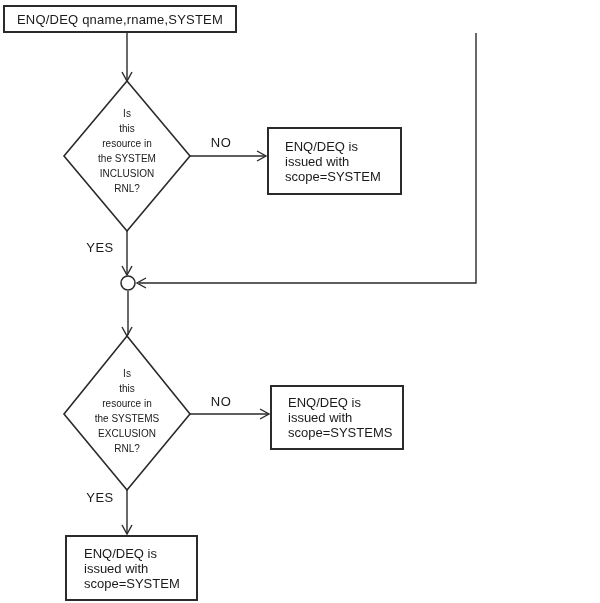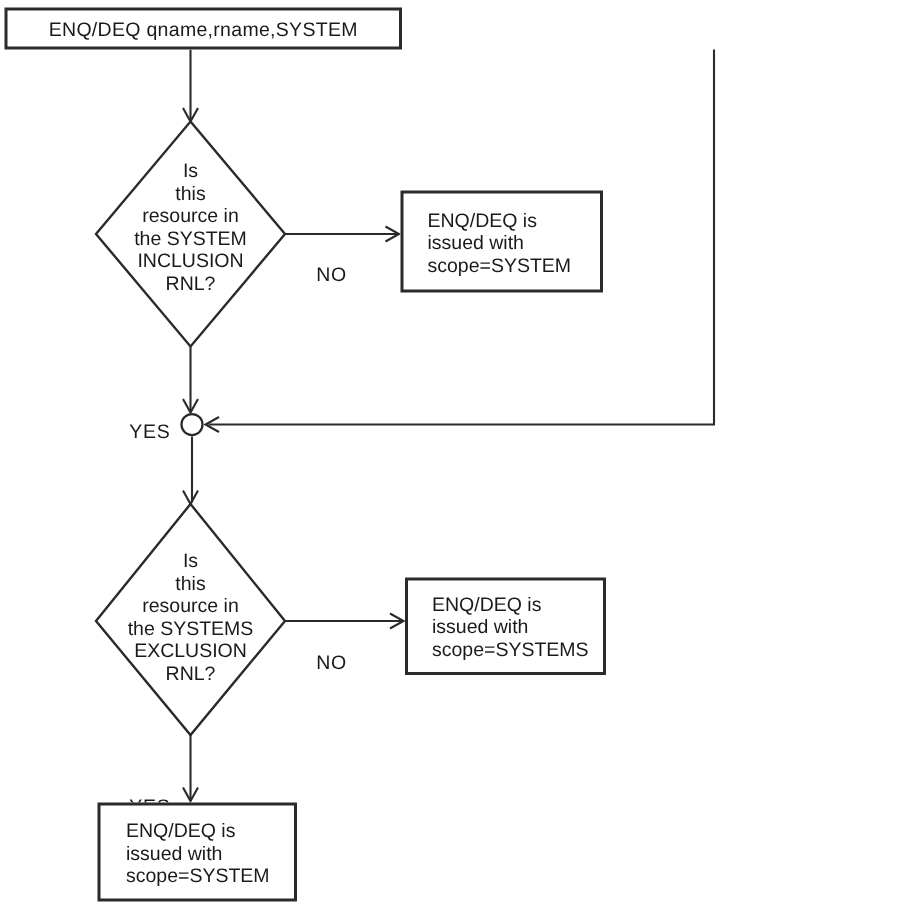--- a/index.html
+++ b/index.html
@@ -21,29 +21,28 @@
     display: flex;
     align-items: center;
   }
   .node.center { justify-content: center; text-align: center; }
   .pre { white-space: pre-line; }
   .toplabel { font-size: 13px; letter-spacing: 0.2px; }
   .boxtext { font-size: 13px; line-height: 15px; }
   .dtext {
     position: absolute;
     text-align: center;
-    font-size: 13px;
+    font-size: 10px;
     line-height: 15px;
   }
   .edge-label {
     position: absolute;
     font-size: 13px;
     text-align: center;
     letter-spacing: 0.5px;
-    margin-top: 40px;
   }
 </style>
 </head>
 <body>
 
 <div class="canvas">
 
   <svg class="layer" width="600" height="603" viewBox="0 0 600 603">
     <g stroke="#2a2a2a" stroke-width="1.4" fill="none">
 
@@ -68,21 +67,21 @@
       <path d="M127,490 L127,533"></path>
       <path d="M122,525 L127,534 L132,525"></path>
     </g>
     <g stroke="#2a2a2a" fill="#ffffff">
       <polygon points="127,81 190,156 127,231 64,156" stroke-width="1.6"></polygon>
       <polygon points="127,336 190,414 127,490 64,414" stroke-width="1.6"></polygon>
       <circle cx="128" cy="283" r="7" stroke-width="1.5"></circle>
     </g>
   </svg>
 
-  <div class="node center" style="left:3px; top:5px; width:265px; height:28px;">
+  <div class="node center" style="left:3px; top:5px; width:234px; height:28px;">
     <span class="toplabel">ENQ/DEQ qname,rname,SYSTEM</span>
   </div>
 
 
   <div class="dtext pre" style="left:64px; top:106px; width:126px;">Is
 this
 resource in
 the SYSTEM
 INCLUSION
 RNL?</div>

